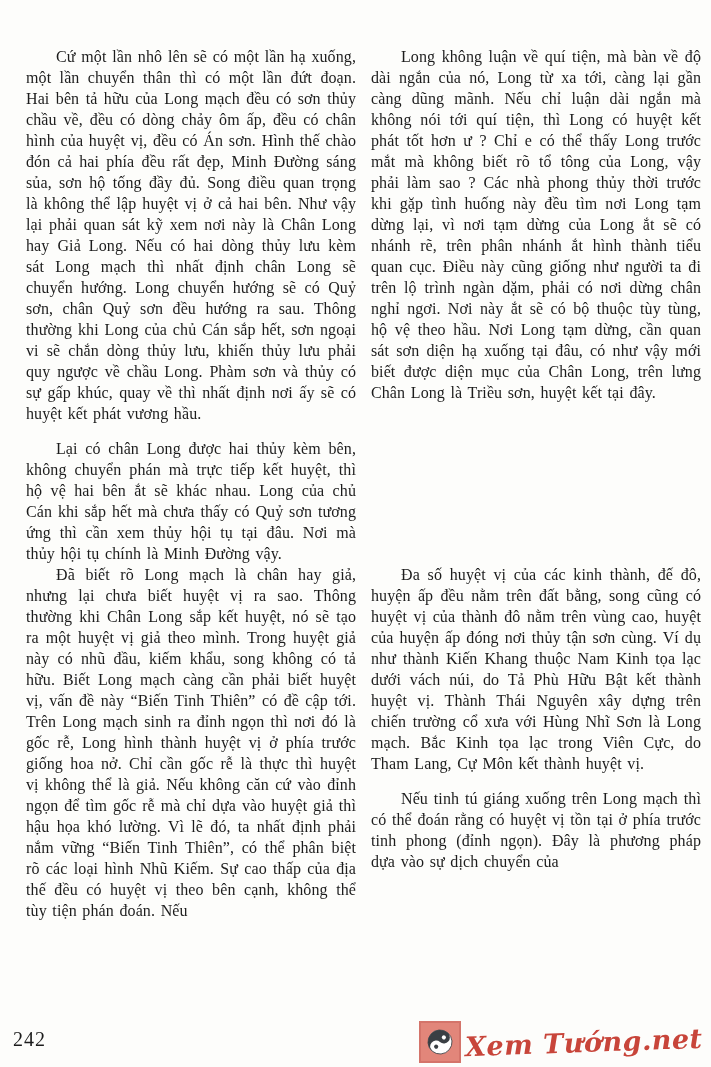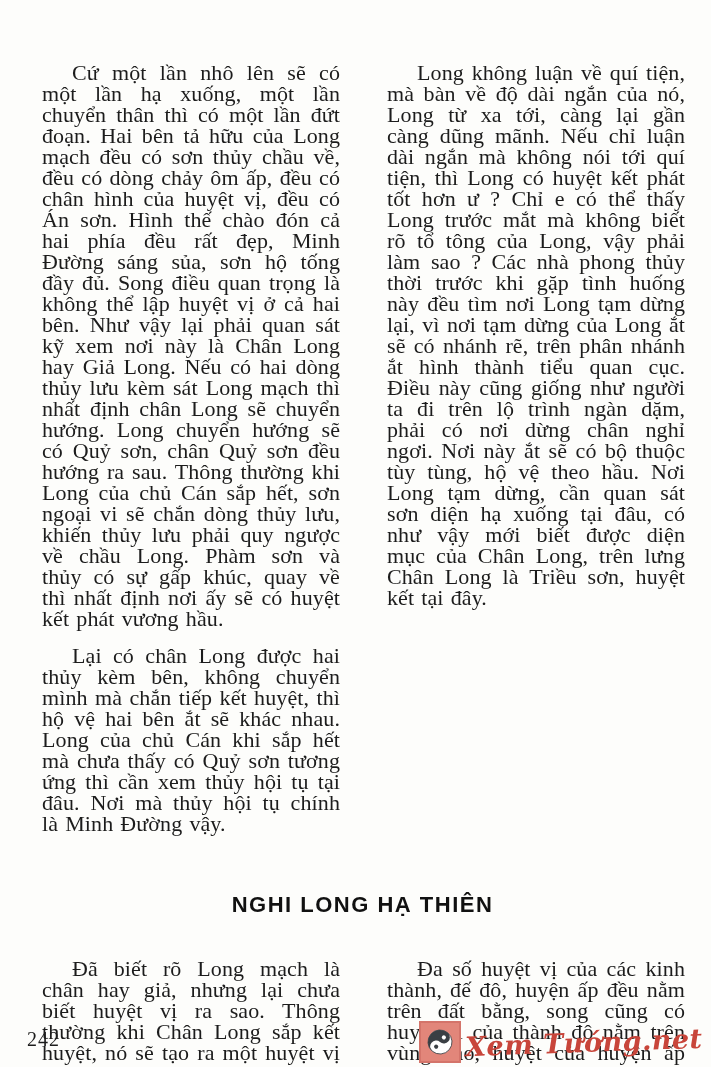--- a/index.html
+++ b/index.html
@@ -22,22 +22,22 @@
   }
   .two-col {
     display: flex;
     gap: 15px;
   }
   .col {
     width: 330px;
     flex: 0 0 330px;
   }
   .para {
-    margin: 16px;
-    font-size: 22px;
+    margin: 0;
+    font-size: 16px;
     line-height: 21px;
     text-align: justify;
     word-spacing: 1.5px;
     letter-spacing: 0.1px;
   }
   .para + .para {
     margin-top: 14px;
   }
   .indent {
     text-indent: 30px;
@@ -46,21 +46,21 @@
     margin: 42px 0 24px 0;
     text-align: center;
     font-family: "Liberation Sans", sans-serif;
     font-weight: 700;
     font-size: 22px;
     letter-spacing: 1.5px;
     color: #111;
   }
   .page-number {
     position: absolute;
-    left: 27px;
+    left: 13px;
     bottom: 16px;
     font-size: 20px;
     letter-spacing: 1px;
     color: #1c1c1c;
   }
   .watermark {
     position: absolute;
     right: 8px;
     bottom: 4px;
     display: flex;
@@ -93,28 +93,27 @@
 </style>
 </head>
 <body>
 
 <div class="page">
   <div class="content">
 
     <section class="two-col">
       <div class="col">
         <p class="para indent">Cứ một lần nhô lên sẽ có một lần hạ xuống, một lần chuyển thân thì có một lần đứt đoạn. Hai bên tả hữu của Long mạch đều có sơn thủy chầu về, đều có dòng chảy ôm ấp, đều có chân hình của huyệt vị, đều có Án sơn. Hình thế chào đón cả hai phía đều rất đẹp, Minh Đường sáng sủa, sơn hộ tống đầy đủ. Song điều quan trọng là không thể lập huyệt vị ở cả hai bên. Như vậy lại phải quan sát kỹ xem nơi này là Chân Long hay Giả Long. Nếu có hai dòng thủy lưu kèm sát Long mạch thì nhất định chân Long sẽ chuyển hướng. Long chuyển hướng sẽ có Quỷ sơn, chân Quỷ sơn đều hướng ra sau. Thông thường khi Long của chủ Cán sắp hết, sơn ngoại vi sẽ chắn dòng thủy lưu, khiến thủy lưu phải quy ngược về chầu Long. Phàm sơn và thủy có sự gấp khúc, quay về thì nhất định nơi ấy sẽ có huyệt kết phát vương hầu.</p>
-        <p class="para indent">Lại có chân Long được hai thủy kèm bên, không chuyển mình mà chắn tiếp kết huyệt, thì hộ vệ hai bên ắt sẽ khác nhau. Long của chủ Cán khi sắp hết mà chưa thấy có Quỷ sơn tương ứng thì cần xem thủy hội tụ tại đâu. Nơi mà thủy hội tụ chính là Minh Đường vậy.</p>
+        <p class="para indent">Lại có chân Long được hai thủy kèm bên, không chuyển phán mà trực tiếp kết huyệt, thì hộ vệ hai bên ắt sẽ khác nhau. Long của chủ Cán khi sắp hết mà chưa thấy có Quỷ sơn tương ứng thì cần xem thủy hội tụ tại đâu. Nơi mà thủy hội tụ chính là Minh Đường vậy.</p>
       </div>
       <div class="col">
         <p class="para indent">Long không luận về quí tiện, mà bàn về độ dài ngắn của nó, Long từ xa tới, càng lại gần càng dũng mãnh. Nếu chỉ luận dài ngắn mà không nói tới quí tiện, thì Long có huyệt kết phát tốt hơn ư ? Chỉ e có thể thấy Long trước mắt mà không biết rõ tổ tông của Long, vậy phải làm sao ? Các nhà phong thủy thời trước khi gặp tình huống này đều tìm nơi Long tạm dừng lại, vì nơi tạm dừng của Long ắt sẽ có nhánh rẽ, trên phân nhánh ắt hình thành tiểu quan cục. Điều này cũng giống như người ta đi trên lộ trình ngàn dặm, phải có nơi dừng chân nghỉ ngơi. Nơi này ắt sẽ có bộ thuộc tùy tùng, hộ vệ theo hầu. Nơi Long tạm dừng, cần quan sát sơn diện hạ xuống tại đâu, có như vậy mới biết được diện mục của Chân Long, trên lưng Chân Long là Triều sơn, huyệt kết tại đây.</p>
       </div>
     </section>
 
-    <h1 class="heading">NGHI LONG HẠ THIÊN</h1>
 
     <section class="two-col">
       <div class="col">
         <p class="para indent">Đã biết rõ Long mạch là chân hay giả, nhưng lại chưa biết huyệt vị ra sao. Thông thường khi Chân Long sắp kết huyệt, nó sẽ tạo ra một huyệt vị giả theo mình. Trong huyệt giả này có nhũ đầu, kiếm khẩu, song không có tả hữu. Biết Long mạch càng cần phải biết huyệt vị, vấn đề này “Biến Tinh Thiên” có đề cập tới. Trên Long mạch sinh ra đỉnh ngọn thì nơi đó là gốc rễ, Long hình thành huyệt vị ở phía trước giống hoa nở. Chỉ cần gốc rễ là thực thì huyệt vị không thể là giả. Nếu không căn cứ vào đỉnh ngọn để tìm gốc rễ mà chỉ dựa vào huyệt giả thì hậu họa khó lường. Vì lẽ đó, ta nhất định phải nắm vững “Biến Tinh Thiên”, có thể phân biệt rõ các loại hình Nhũ Kiếm. Sự cao thấp của địa thế đều có huyệt vị theo bên cạnh, không thể tùy tiện phán đoán. Nếu</p>
       </div>
       <div class="col">
         <p class="para indent">Đa số huyệt vị của các kinh thành, đế đô, huyện ấp đều nằm trên đất bằng, song cũng có huyệt vị của thành đô nằm trên vùng cao, huyệt của huyện ấp đóng nơi thủy tận sơn cùng. Ví dụ như thành Kiến Khang thuộc Nam Kinh tọa lạc dưới vách núi, do Tả Phù Hữu Bật kết thành huyệt vị. Thành Thái Nguyên xây dựng trên chiến trường cổ xưa với Hùng Nhĩ Sơn là Long mạch. Bắc Kinh tọa lạc trong Viên Cực, do Tham Lang, Cự Môn kết thành huyệt vị.</p>
         <p class="para indent">Nếu tinh tú giáng xuống trên Long mạch thì có thể đoán rằng có huyệt vị tồn tại ở phía trước tinh phong (đỉnh ngọn). Đây là phương pháp dựa vào sự dịch chuyển của</p>
       </div>
     </section>

